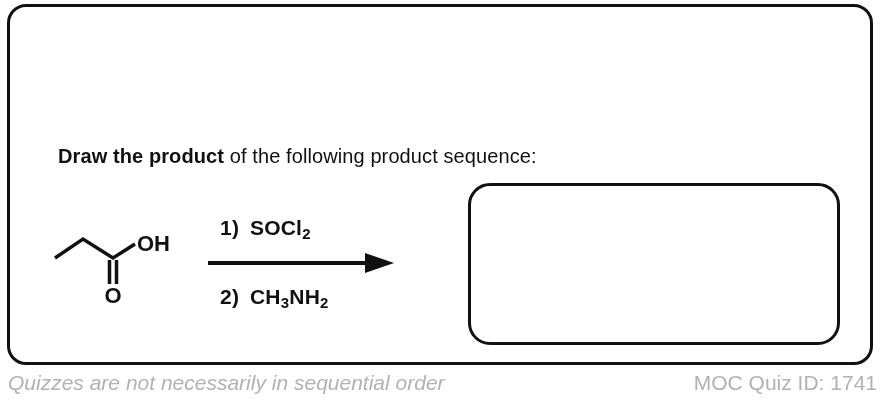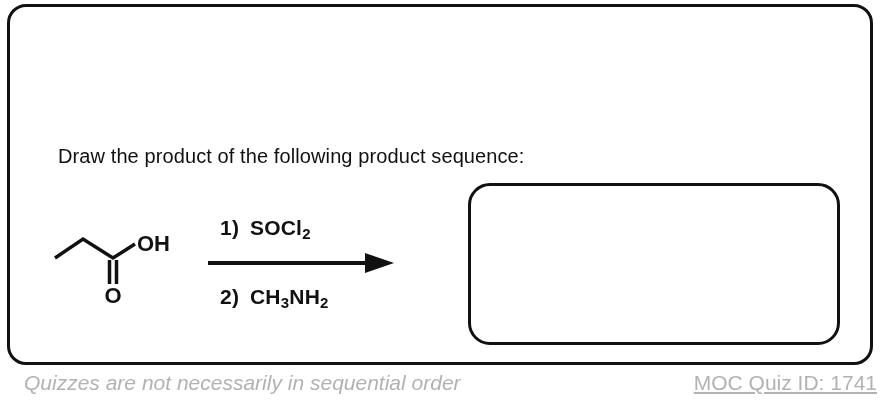--- a/index.html
+++ b/index.html
@@ -31,21 +31,21 @@
 
   
   .instruction {
     position: absolute;
     left: 58px;
     top: 145px;
     font-size: 20px;
     letter-spacing: 0.1px;
     white-space: nowrap;
   }
-  .instruction .b { font-weight: 400; }
+  .instruction .b { font-weight: 700; }
 
   
   .scheme-svg {
     position: absolute;
     left: 0;
     top: 200px;
     width: 460px;
     height: 120px;
   }
   .scheme-svg text {
@@ -86,35 +86,34 @@
     box-sizing: border-box;
     border: 3px solid #111111;
     border-radius: 22px;
     background: #ffffff;
     cursor: crosshair;
   }
 
   
   .footer-note {
     position: absolute;
-    left: 24px;
+    left: 8px;
     top: 371px;
     font-size: 21px;
     font-style: italic;
     color: #b2b2b2;
     white-space: nowrap;
   }
   .quiz-id {
     position: absolute;
     right: 7px;
     top: 371px;
     font-size: 21px;
     color: #b2b2b2;
     white-space: nowrap;
-    text-decoration: underline;
   }
 </style>
 </head>
 <body>
 
 <div class="quiz-card"></div>
 
 <div class="instruction">
   <span class="b">Draw the product</span><span> of the following product sequence:</span>
 </div>

